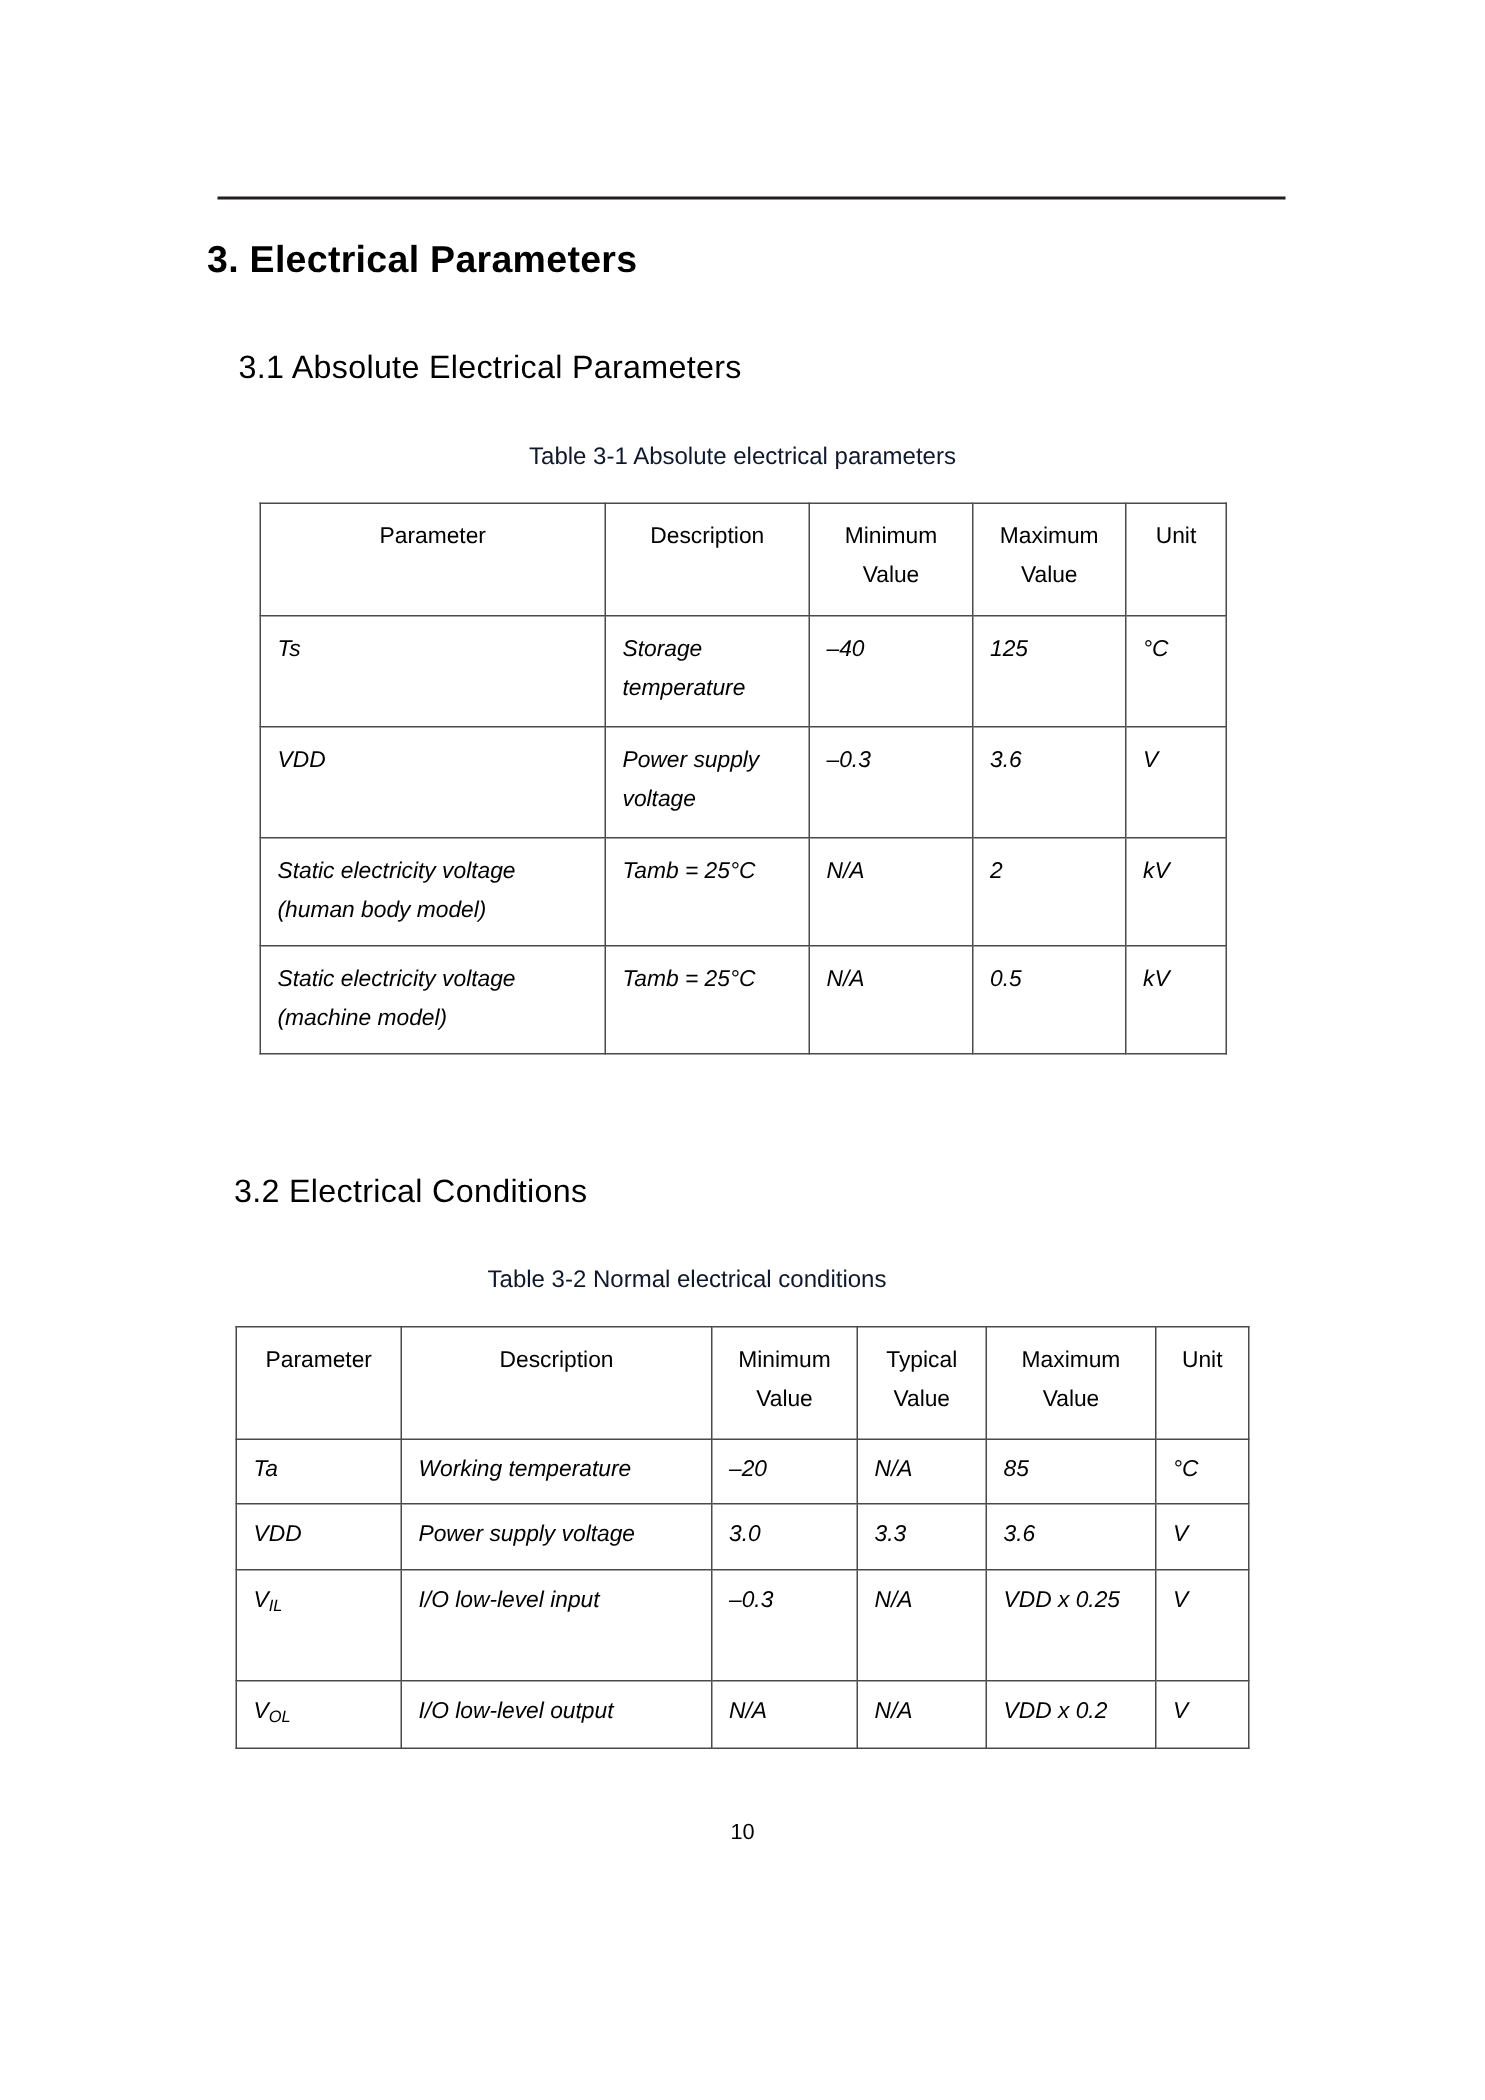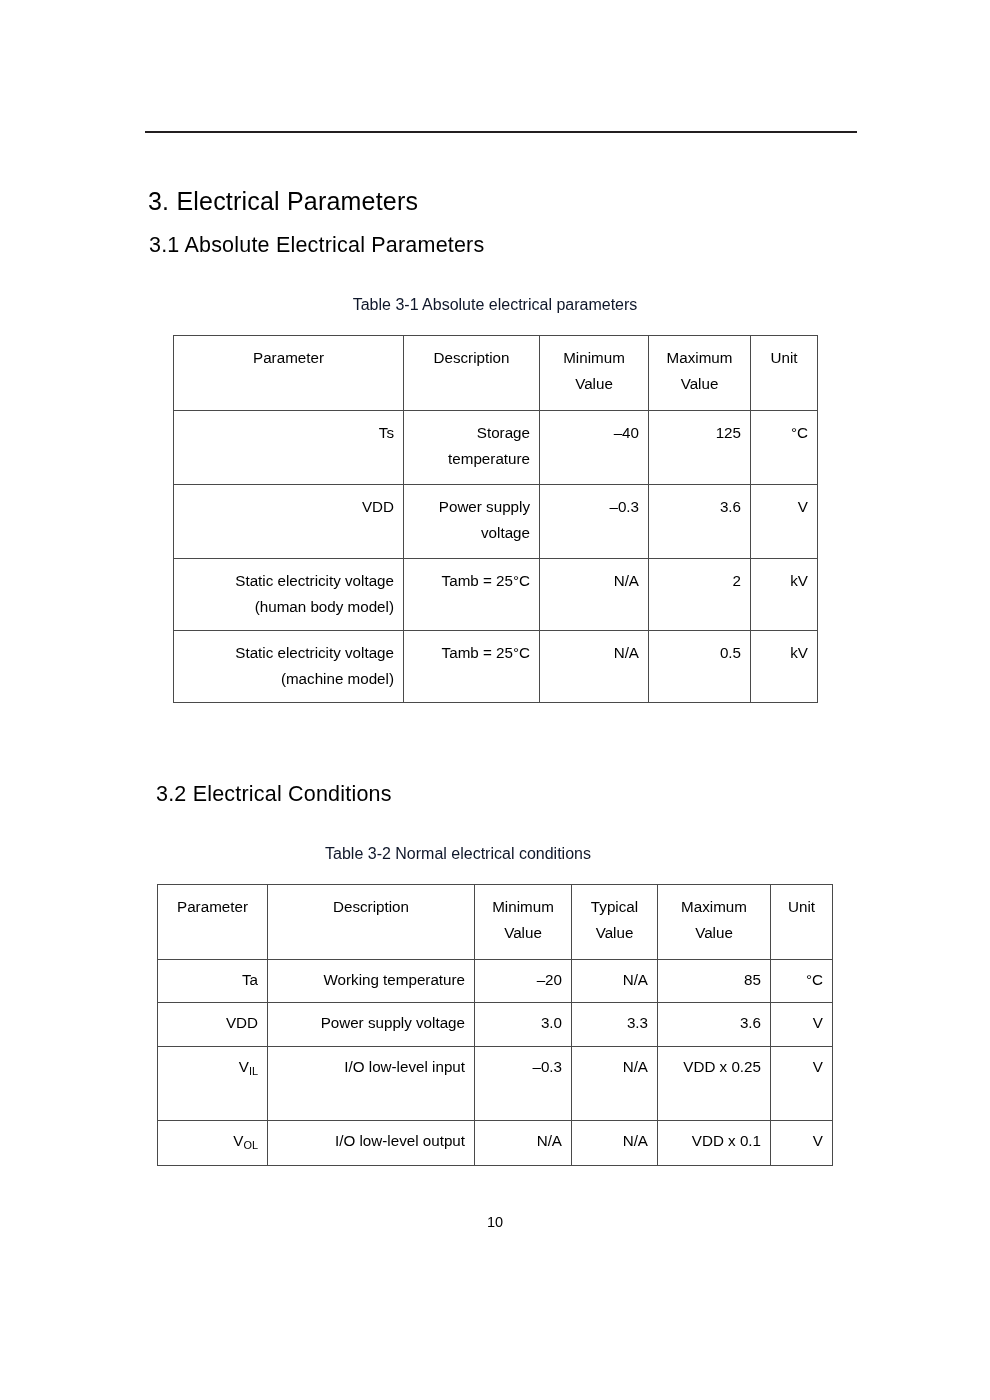--- a/index.html
+++ b/index.html
@@ -56,36 +56,35 @@
     left: 145px;
     top: 131px;
     width: 712px;
     height: 0;
     border-top: 2.2px solid #231f20;
   }
 
   
   .h1 {
     position: absolute;
-    left: 148px;
+    left: 138px;
     top: 159px;
     font-size: 25px;
-    font-weight: normal;
+    font-weight: bold;
     letter-spacing: 0.2px;
     color: #000;
-    margin-top: 28px;
   }
   .h2 {
     position: absolute;
     font-size: 21.5px;
     font-weight: normal;
     letter-spacing: 0.2px;
     color: #000;
   }
-  .h2-a { left: 149px; top: 233px; }
+  .h2-a { left: 159px; top: 233px; }
   .h2-b { left: 156px; top: 782px; }
 
   
   .caption {
     position: absolute;
     font-size: 16px;
     color: #0f172a;
     text-align: center;
   }
   .caption-a { left: 0; top: 296px; width: 990px; }
@@ -103,22 +102,23 @@
     border: 1px solid #4a4a4a;
     font-weight: normal;
     vertical-align: top;
     line-height: 1.72;
   }
   table.tbl thead th {
     text-align: center;
     padding: 9px 6px 0 6px;
   }
   table.tbl tbody td {
-    text-align: right;
+    text-align: left;
     padding: 9px 9px 0 11px;
+    font-style: italic;
   }
 
   
   #table31 { left: 173px; top: 335px; width: 644px; }
   #table31 thead th { height: 75px; }
   #table31 .r-tall td { height: 74px; }
   #table31 .r-mid td  { height: 72px; }
 
   
   #table32 { left: 157px; top: 884px; width: 675px; }
@@ -265,21 +265,21 @@
         <td>–0.3</td>
         <td>N/A</td>
         <td>VDD x 0.25</td>
         <td>V</td>
       </tr>
       <tr class="r-5">
         <td><span>V</span><sub>OL</sub></td>
         <td>I/O low-level output</td>
         <td>N/A</td>
         <td>N/A</td>
-        <td>VDD x 0.1</td>
+        <td>VDD x 0.2</td>
         <td>V</td>
       </tr>
     </tbody>
   </table>
 
   <div class="page-number">10</div>
 
 </div>
 
 </body></html>

